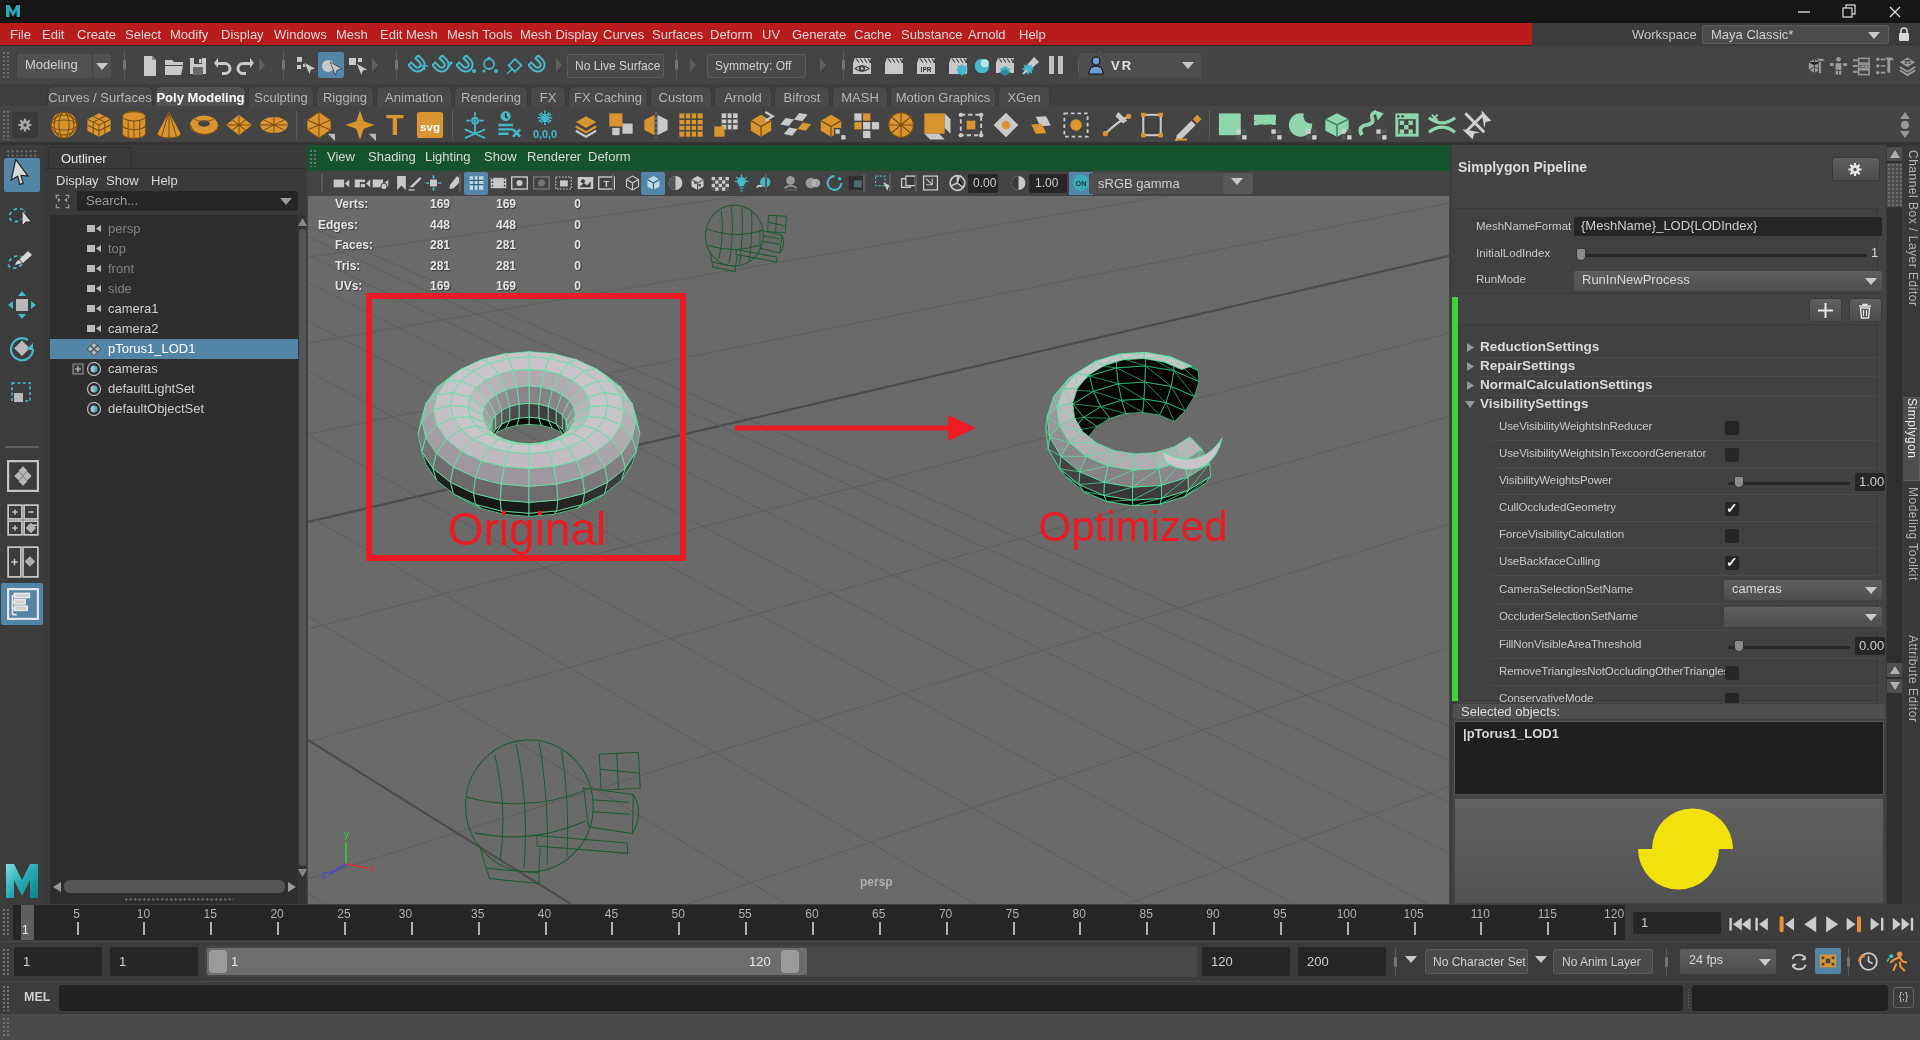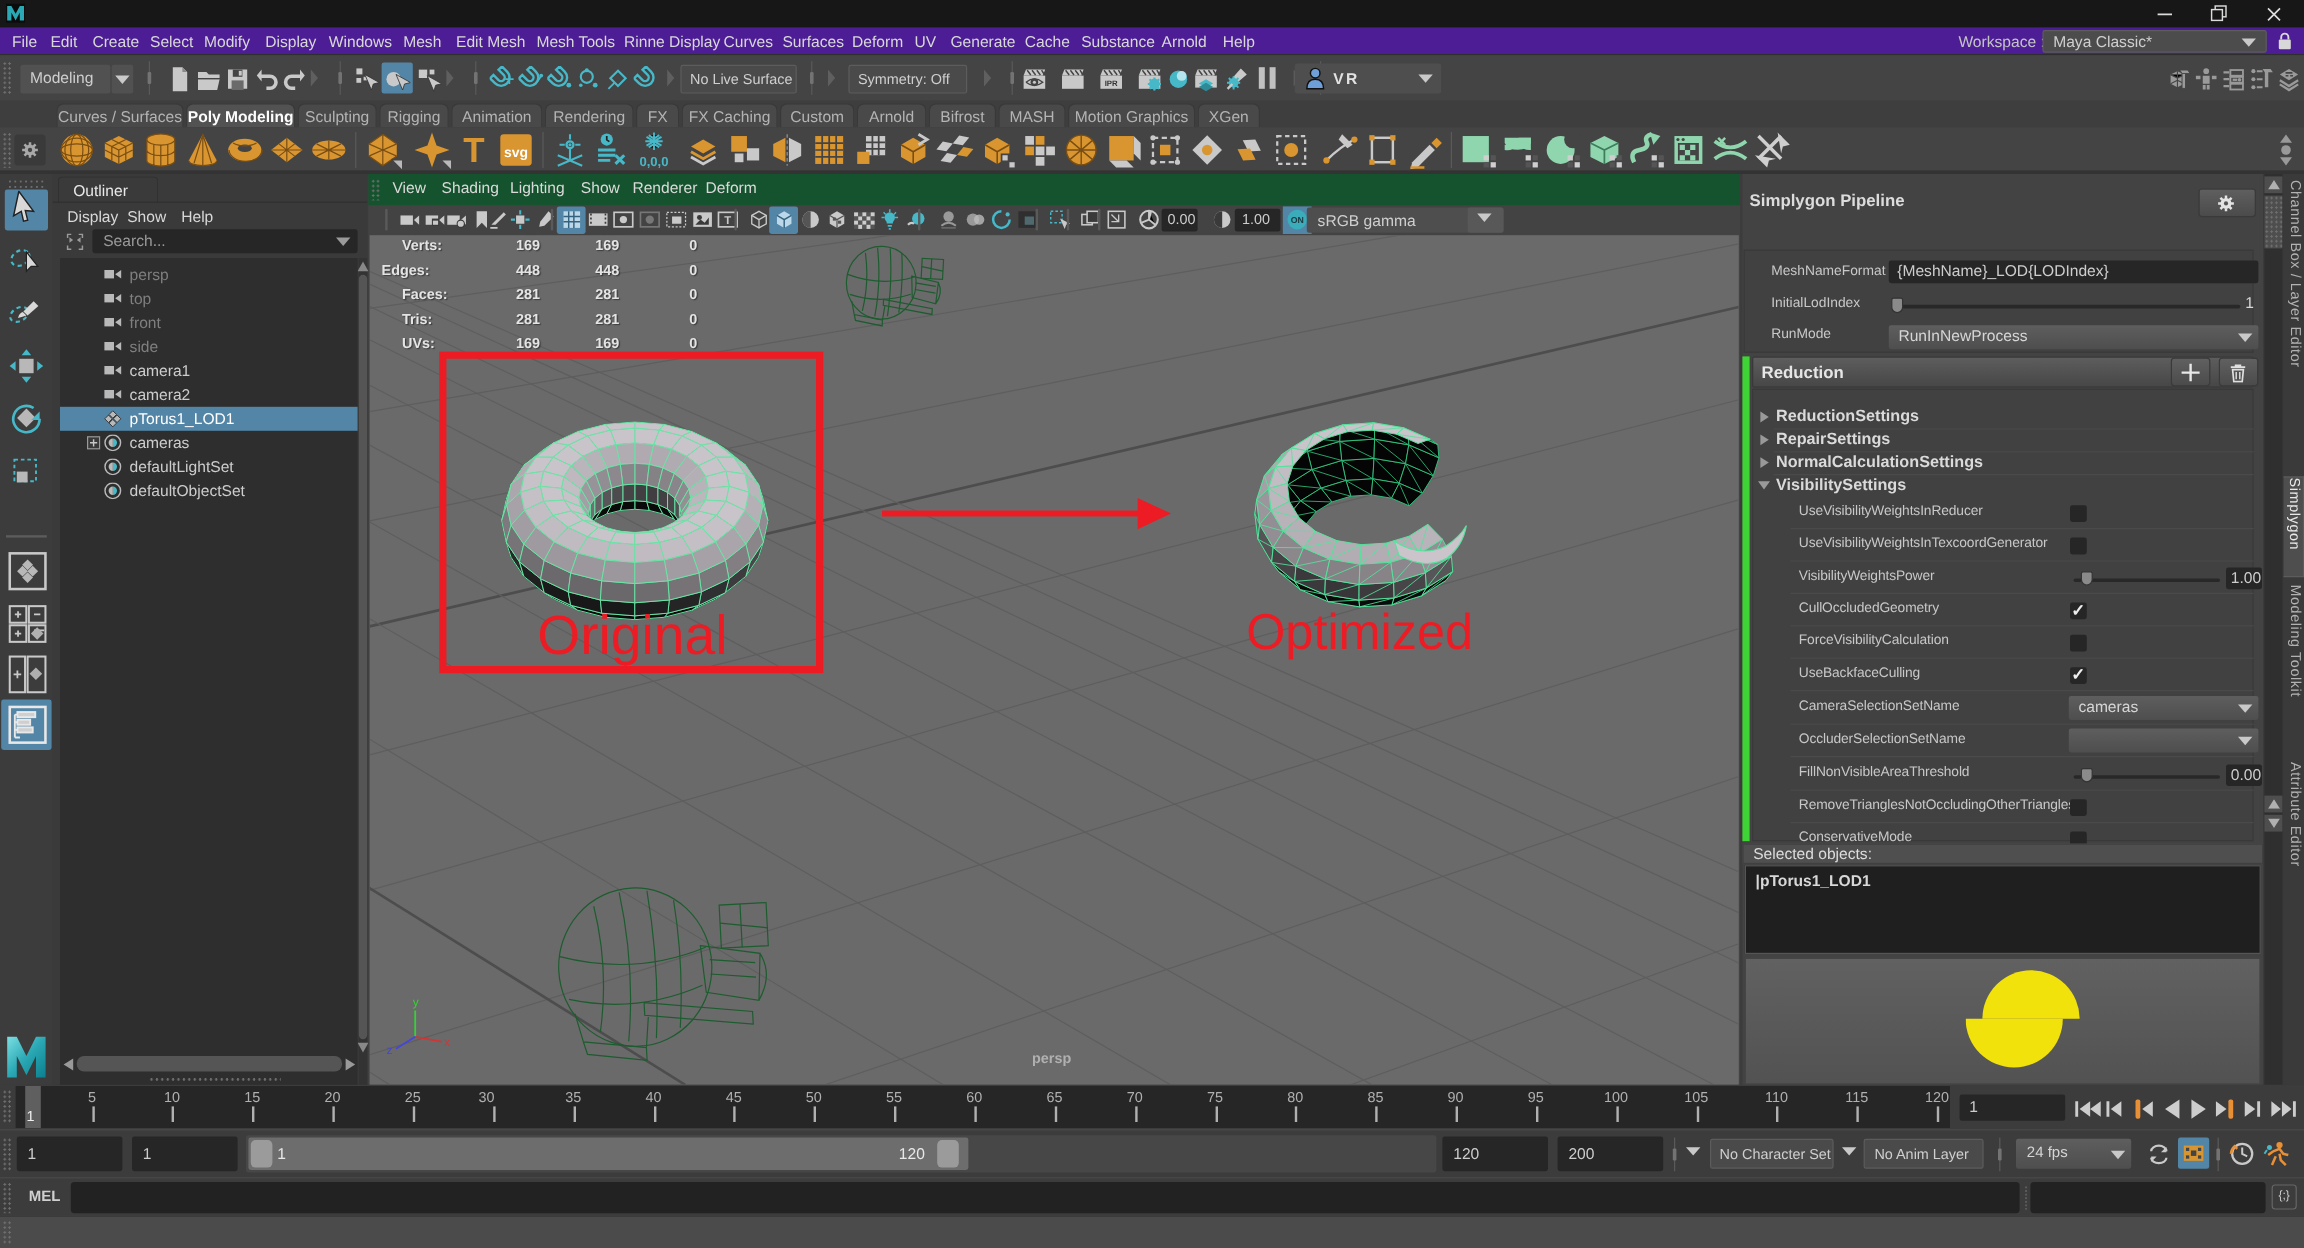--- a/index.html
+++ b/index.html
@@ -1,19 +1,19 @@
 <!DOCTYPE html>
 <html><head><meta charset="utf-8">
 <style>
 *{margin:0;padding:0;box-sizing:border-box;font-family:"Liberation Sans",sans-serif;}
 html,body{width:1920px;height:1040px;overflow:hidden;background:#3c3c3c;position:relative;}
 .abs{position:absolute;}
 #titlebar{left:0;top:0;width:1920px;height:23px;background:#171717;color:#e6e6e6;font-size:13px;}
 #titlebar .t{position:absolute;left:27px;top:4px;white-space:pre;}
-#menubar{left:0;top:23px;width:1920px;height:23px;background:#4c1d95;border-bottom:1px solid #2e2e2e;color:#d8d8d8;font-size:13px;}
+#menubar{left:0;top:23px;width:1532px;height:23px;background:#b91c1c;border-bottom:1px solid #2e2e2e;color:#d8d8d8;font-size:13px;}
 #menubar span.m{position:absolute;top:4px;}
 #toolbar{left:0;top:46px;width:1920px;height:38px;background:#444444;}
 #shelftabs{left:0;top:84px;width:1920px;height:22px;background:#3e3e3e;}
 #shelf{left:0;top:106px;width:1920px;height:39px;background:#444444;border-bottom:3px solid #333;}
 .tab{position:absolute;top:2px;height:20px;background:#494949;border:1px solid #393939;border-bottom:none;border-radius:6px 6px 0 0;color:#b4b4b4;font-size:13px;text-align:center;padding-top:3px;}
 .tab.active{background:#525252;color:#fdfdfd;font-weight:bold;}
 .vsep{position:absolute;width:1px;background:#5a5a5a;}
 .vsep:after{content:"";position:absolute;left:-1px;top:50%;margin-top:-5px;width:3px;height:10px;background:#737373;border-radius:1px;}
 .varrow{position:absolute;width:0;height:0;border-left:6px solid #5f5f5f;border-top:7px solid transparent;border-bottom:7px solid transparent;}
 .field{position:absolute;background:#4a4a4a;border:1px solid #5c5c5c;color:#cfcfcf;font-size:13px;border-radius:2px;}
@@ -65,21 +65,21 @@
 <span class="m" style="left:10px">File</span>
 <span class="m" style="left:42px">Edit</span>
 <span class="m" style="left:77px">Create</span>
 <span class="m" style="left:125px">Select</span>
 <span class="m" style="left:170px">Modify</span>
 <span class="m" style="left:221px">Display</span>
 <span class="m" style="left:274px">Windows</span>
 <span class="m" style="left:336px">Mesh</span>
 <span class="m" style="left:380px">Edit Mesh</span>
 <span class="m" style="left:447px">Mesh Tools</span>
-<span class="m" style="left:520px">Rinne Display</span>
+<span class="m" style="left:520px">Mesh Display</span>
 <span class="m" style="left:603px">Curves</span>
 <span class="m" style="left:652px">Surfaces</span>
 <span class="m" style="left:710px">Deform</span>
 <span class="m" style="left:762px">UV</span>
 <span class="m" style="left:792px">Generate</span>
 <span class="m" style="left:854px">Cache</span>
 <span class="m" style="left:901px">Substance</span>
 <span class="m" style="left:968px">Arnold</span>
 <span class="m" style="left:1019px">Help</span>
 <span class="m" style="left:1632px;color:#c4c4c4">Workspace :</span>
@@ -1512,21 +1512,20 @@
     </svg>
 <div class="abs" style="left:1px;top:63px;width:425px;height:86px;background:#414141;border:1px solid #393939"></div>
 <div class="abs" style="left:24px;top:75px;font-size:11.5px">MeshNameFormat</div>
 <div class="dfield" style="left:122px;top:72px;width:308px;height:19px;padding:1px 0 0 7px;font-size:13px">{MeshName}_LOD{LODIndex}</div>
 <div class="abs" style="left:24px;top:102px;font-size:11.5px">InitialLodIndex</div>
 <div class="slider" style="left:128px;top:109px;width:287px"></div>
 <div class="sliderh" style="left:124px;top:103px;width:10px;height:13px"></div>
 <div class="abs" style="left:419px;top:100px;color:#d8d8d8">1</div>
 <div class="ddown" style="left:122px;top:126px;width:308px;height:20px;padding:1px 0 0 8px;font-size:13px">RunInNewProcess<span class="ddarrow"></span></div>
 <div class="abs" style="left:24px;top:128px;font-size:11.5px">RunMode</div>
-<div class="abs" style="left:8px;top:152px;width:418px;height:26px;background:linear-gradient(#5d5d5d,#474747);border:1px solid #393939;border-radius:2px;color:#e6e6e6;font-weight:bold;font-size:14px;padding:4px 0 0 7px">Reduction</div>
 <div class="abs" style="left:0px;top:152px;width:6px;height:404px;background:#3fd435"></div>
 <div class="abs" style="left:357px;top:153px;width:33px;height:24px;background:linear-gradient(#606060,#4b4b4b);border:1px solid #3a3a3a;border-radius:3px"></div>
 <div class="abs" style="left:397px;top:153px;width:33px;height:24px;background:linear-gradient(#606060,#4b4b4b);border:1px solid #3a3a3a;border-radius:3px"></div>
 <svg class="abs" style="left:365px;top:158px" width="17" height="15">
       <path d="M8.5 0 v15 M1 7.5 h15" stroke="#e8e8e8" stroke-width="2"></path>
     </svg>
 <svg class="abs" style="left:405px;top:157px" width="16" height="17" viewBox="0 0 16 17">
       <path d="M2 4 h12 M6 4 V2.5 h4 V4" stroke="#e0e0e0" stroke-width="1.4" fill="none"></path>
       <path d="M3.5 6 h9 l-1 10 h-7 Z" fill="none" stroke="#e0e0e0" stroke-width="1.4"></path>
       <path d="M6.5 8 v6 M9.5 8 v6" stroke="#e0e0e0" stroke-width="1.2"></path>

